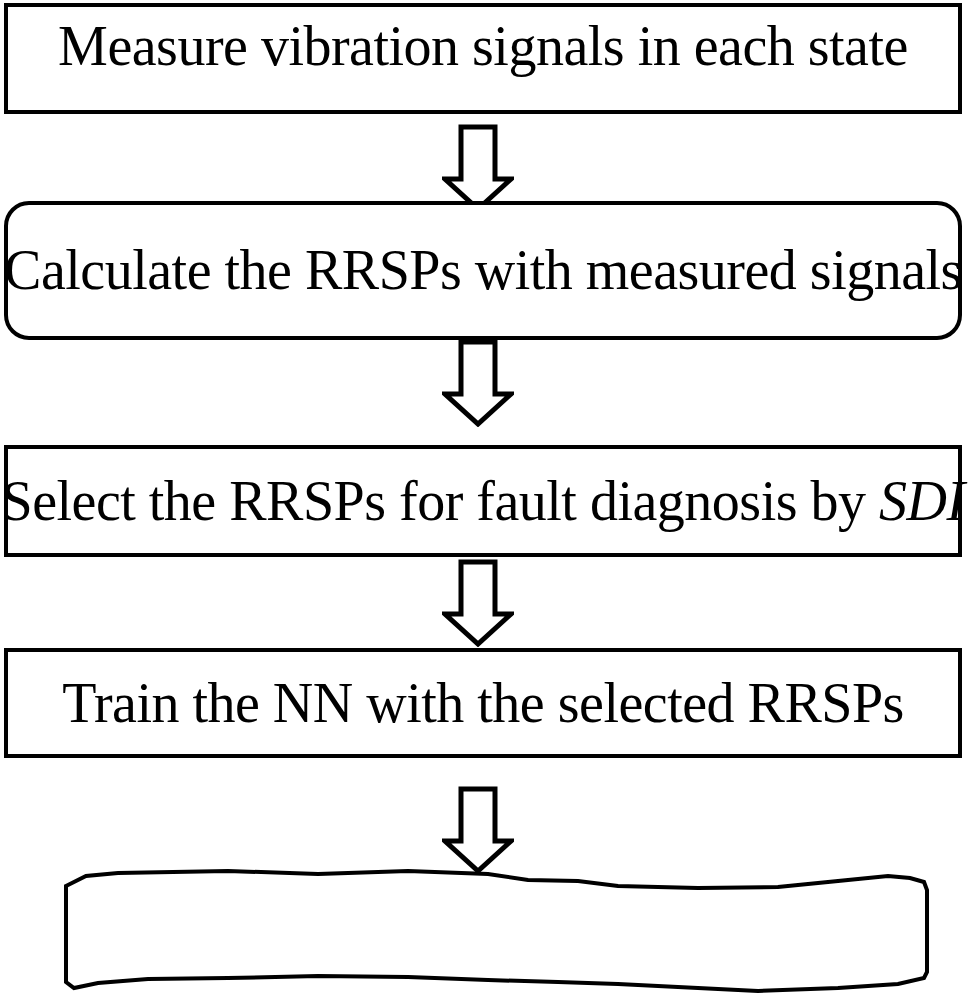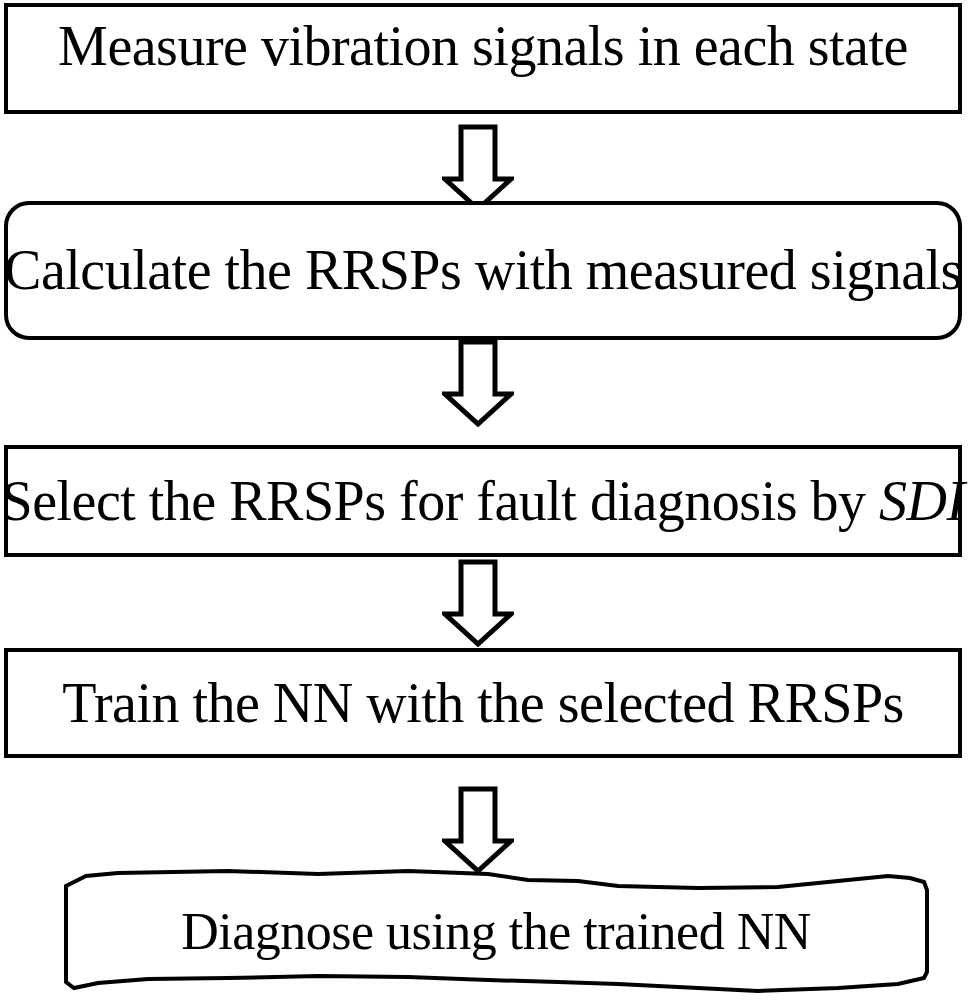--- a/index.html
+++ b/index.html
@@ -110,17 +110,14 @@
     <path d="M 8,20
              L 28,10 L 60,7 L 170,5 L 260,8 L 350,5 L 430,8
              L 470,14 L 520,15 L 560,20 L 640,22 L 720,21
              L 790,14 L 830,10 L 852,12 L 866,16
              L 869,24 L 869,106 L 866,112
              L 840,118 L 780,122 L 700,125 L 620,121 L 560,118
              L 500,116 L 430,114 L 350,111 L 260,110 L 170,112
              L 90,113 L 40,117 L 16,122 L 8,116
              Z" fill="#ffffff" stroke="#000000" stroke-width="4" stroke-linejoin="miter"></path>
   </svg>
-  <div class="wavy-box-label">
-    <span>Diagnose using the trained NN</span>
-  </div>
 
 </div>
 
 </body></html>

